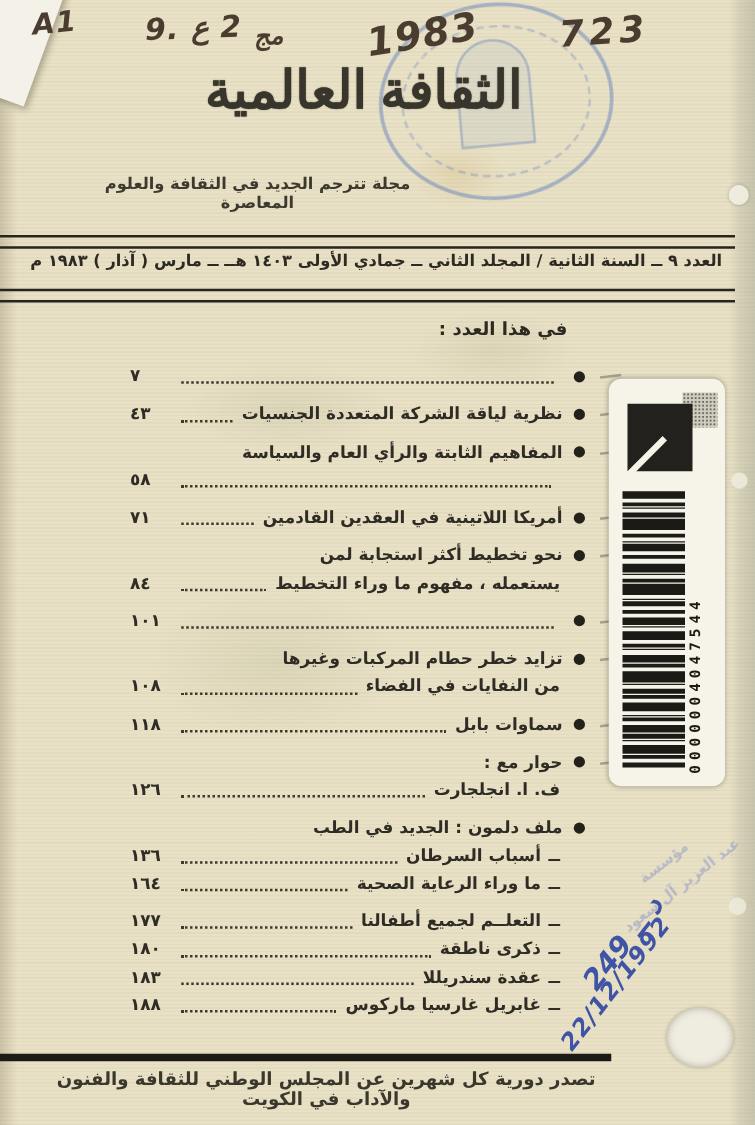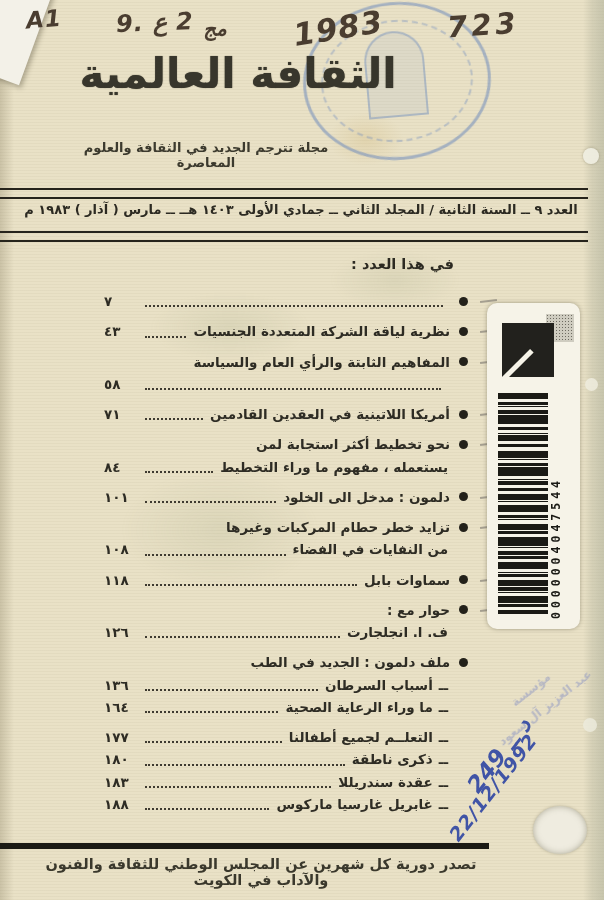--- a/index.html
+++ b/index.html
@@ -39,23 +39,23 @@
   .hand-723{left:447px;top:8px;font-size:29px;transform:rotate(-4deg);letter-spacing:4px;}
 
   
   .stamp{position:absolute;left:303px;top:2px;width:182px;height:152px;border-radius:50%;
     border:3px solid rgba(100,132,188,.50);transform:rotate(-5deg);filter:blur(.4px);}
   .stamp::before{content:"";position:absolute;inset:15px;border-radius:50%;border:2px dashed rgba(100,132,188,.35);}
   .stamp::after{content:"";position:absolute;left:60px;top:26px;width:56px;height:82px;
     border:2px solid rgba(100,132,188,.40);border-radius:30px 30px 0 0;background:rgba(120,150,205,.10);}
 
   
-  .title{position:absolute;top:42px;left:58px;width:360px;text-align:center;direction:rtl;
+  .title{position:absolute;top:42px;left:58px;width:360px;text-align:right;direction:rtl;
     font-size:42px;font-weight:bold;color:#38362c;letter-spacing:0;line-height:1.5;
-    text-shadow:0 0 1px rgba(50,48,35,.8);}
+    text-shadow:0 0 1px rgba(50,48,35,.8);font-family:Liberation Serif, serif;}
   .subtitle{position:absolute;top:140px;left:60px;width:292px;text-align:center;direction:rtl;
     font-size:13px;font-weight:bold;color:#3c3a2e;}
 
   
   .rule2{position:absolute;left:0;width:588px;height:7px;
     border-top:2px solid #26241c;border-bottom:2px solid #26241c;}
   .r-top{top:188px;} .r-bot{top:231px;}
   .issue-line{position:absolute;top:202px;left:15px;width:572px;text-align:center;direction:rtl;
     font-size:13px;font-weight:bold;color:#2c2a22;}
 
@@ -183,21 +183,20 @@
         </div>
         <div class="t-row indent">
           <span class="t-text">يستعمله ، مفهوم ما وراء التخطيط</span>
           <span class="leader"></span>
           <span class="pg">٨٤</span>
         </div>
       </div>
       <div class="t-entry">
         <div class="t-row">
           <span class="bullet"></span>
-          <span class="t-text">دلمون : مدخل الى الخلود</span>
           <span class="leader"></span>
           <span class="pg">١٠١</span>
           <span class="tick"></span>
         </div>
       </div>
       <div class="t-entry">
         <div class="t-row">
           <span class="bullet"></span>
           <span class="t-text">تزايد خطر حطام المركبات وغيرها</span>
           <span class="tick"></span>

